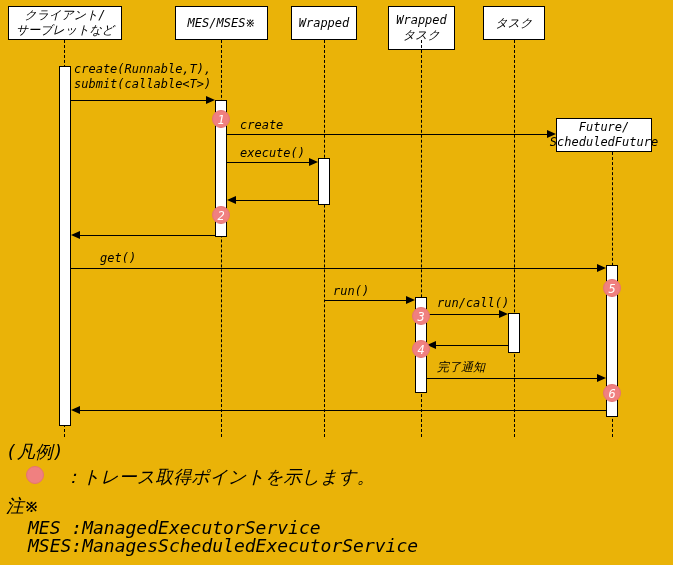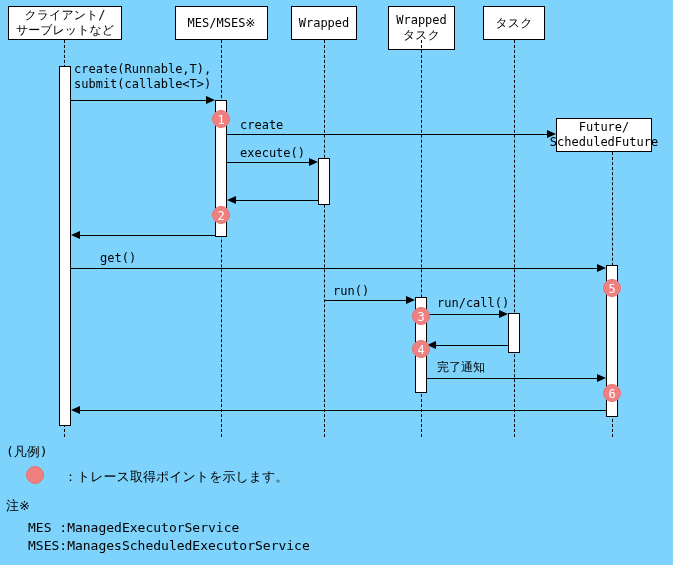--- a/index.html
+++ b/index.html
@@ -1,37 +1,37 @@
 <!DOCTYPE html>
 <html><head>
 <meta charset="utf-8">
 <style>
   html,body { margin:0; padding:0; background:#ffffff; }
   .canvas {
     position:relative; width:673px; height:565px;
     font-family:"DejaVu Sans Mono","DejaVu Sans",monospace;
-    color:#000; overflow:hidden; background:#7dd3fc;
+    color:#000; overflow:hidden; background:#eab308;font-style:italic;
   }
   .abox {
     position:absolute; border:1px solid #000; background:#fff;
     display:flex; flex-direction:column; justify-content:center; align-items:center;
     font-size:12px; line-height:15px; text-align:center; box-sizing:border-box;
   }
   .lifeline { position:absolute; width:0; border-left:1px dashed #000; }
   .act { position:absolute; width:10px; border:1px solid #000; background:#fff; box-sizing:content-box; }
   .hline { position:absolute; height:0; border-top:1px solid #000; }
   .arr-r { position:absolute; width:0; height:0; border-top:4px solid transparent; border-bottom:4px solid transparent; border-left:9px solid #000; }
   .arr-l { position:absolute; width:0; height:0; border-top:4px solid transparent; border-bottom:4px solid transparent; border-right:9px solid #000; }
   .msg { position:absolute; font-size:12px; line-height:15px; white-space:pre; }
   .tp {
     position:absolute; width:18px; height:18px; border-radius:50%;
     background:#f08080; border:1px solid #e57373; color:#fff;
     font-size:12px; line-height:18px; text-align:center; box-sizing:border-box;
   }
-  .txt13 { position:absolute; font-size:13px; line-height:16px; white-space:pre; }
+  .txt13 { position:absolute; font-size:18px; line-height:16px; white-space:pre; }
 </style>
 </head>
 <body>
 
 <div class="canvas">
 
   <div class="abox" style="left:8px;top:6px;width:114px;height:34px">
     <div>クライアント/</div>
     <div>サーブレットなど</div>
   </div>

